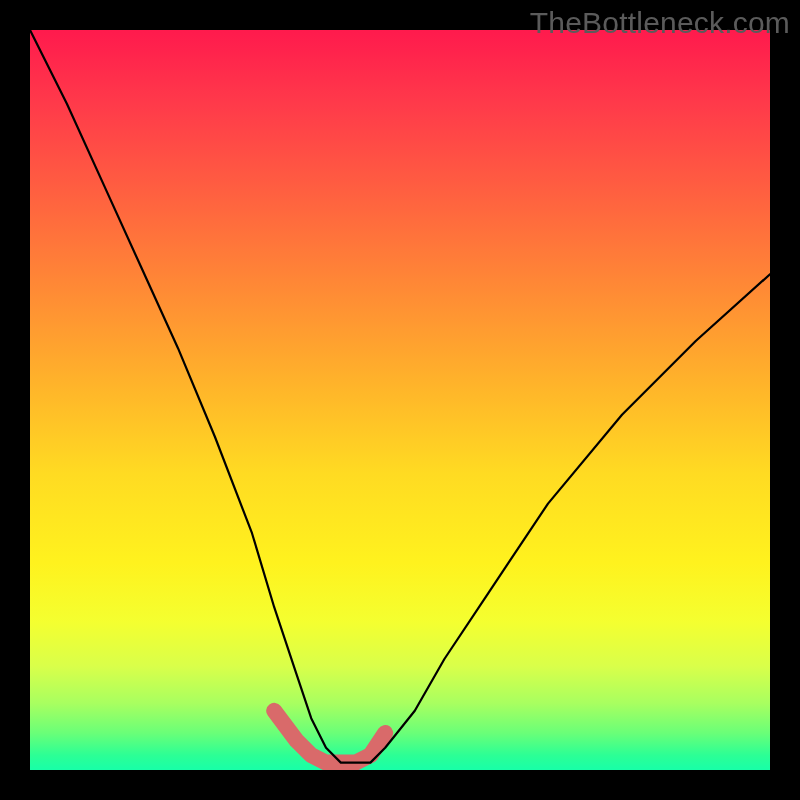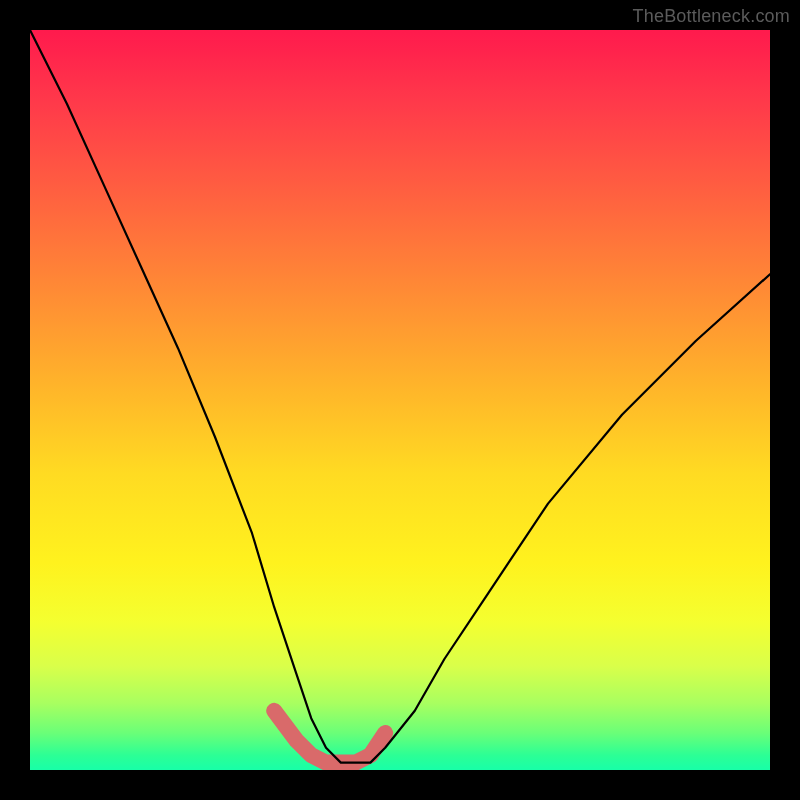--- a/index.html
+++ b/index.html
@@ -42,21 +42,21 @@
       #6aff78 95%,
       #2cff95 98%,
       #18ffa8 100%
     );
   }
   .watermark {
     position: absolute;
     top: 6px;
     right: 10px;
     color: #5b5b5b;
-    font-size: 18px;
+    font-size: 30px;
     font-weight: 500;
     letter-spacing: 0.2px;
     z-index: 5;
     user-select: none;
   }
   svg.curves {
     position: absolute;
     inset: 0;
     width: 100%;
     height: 100%;

